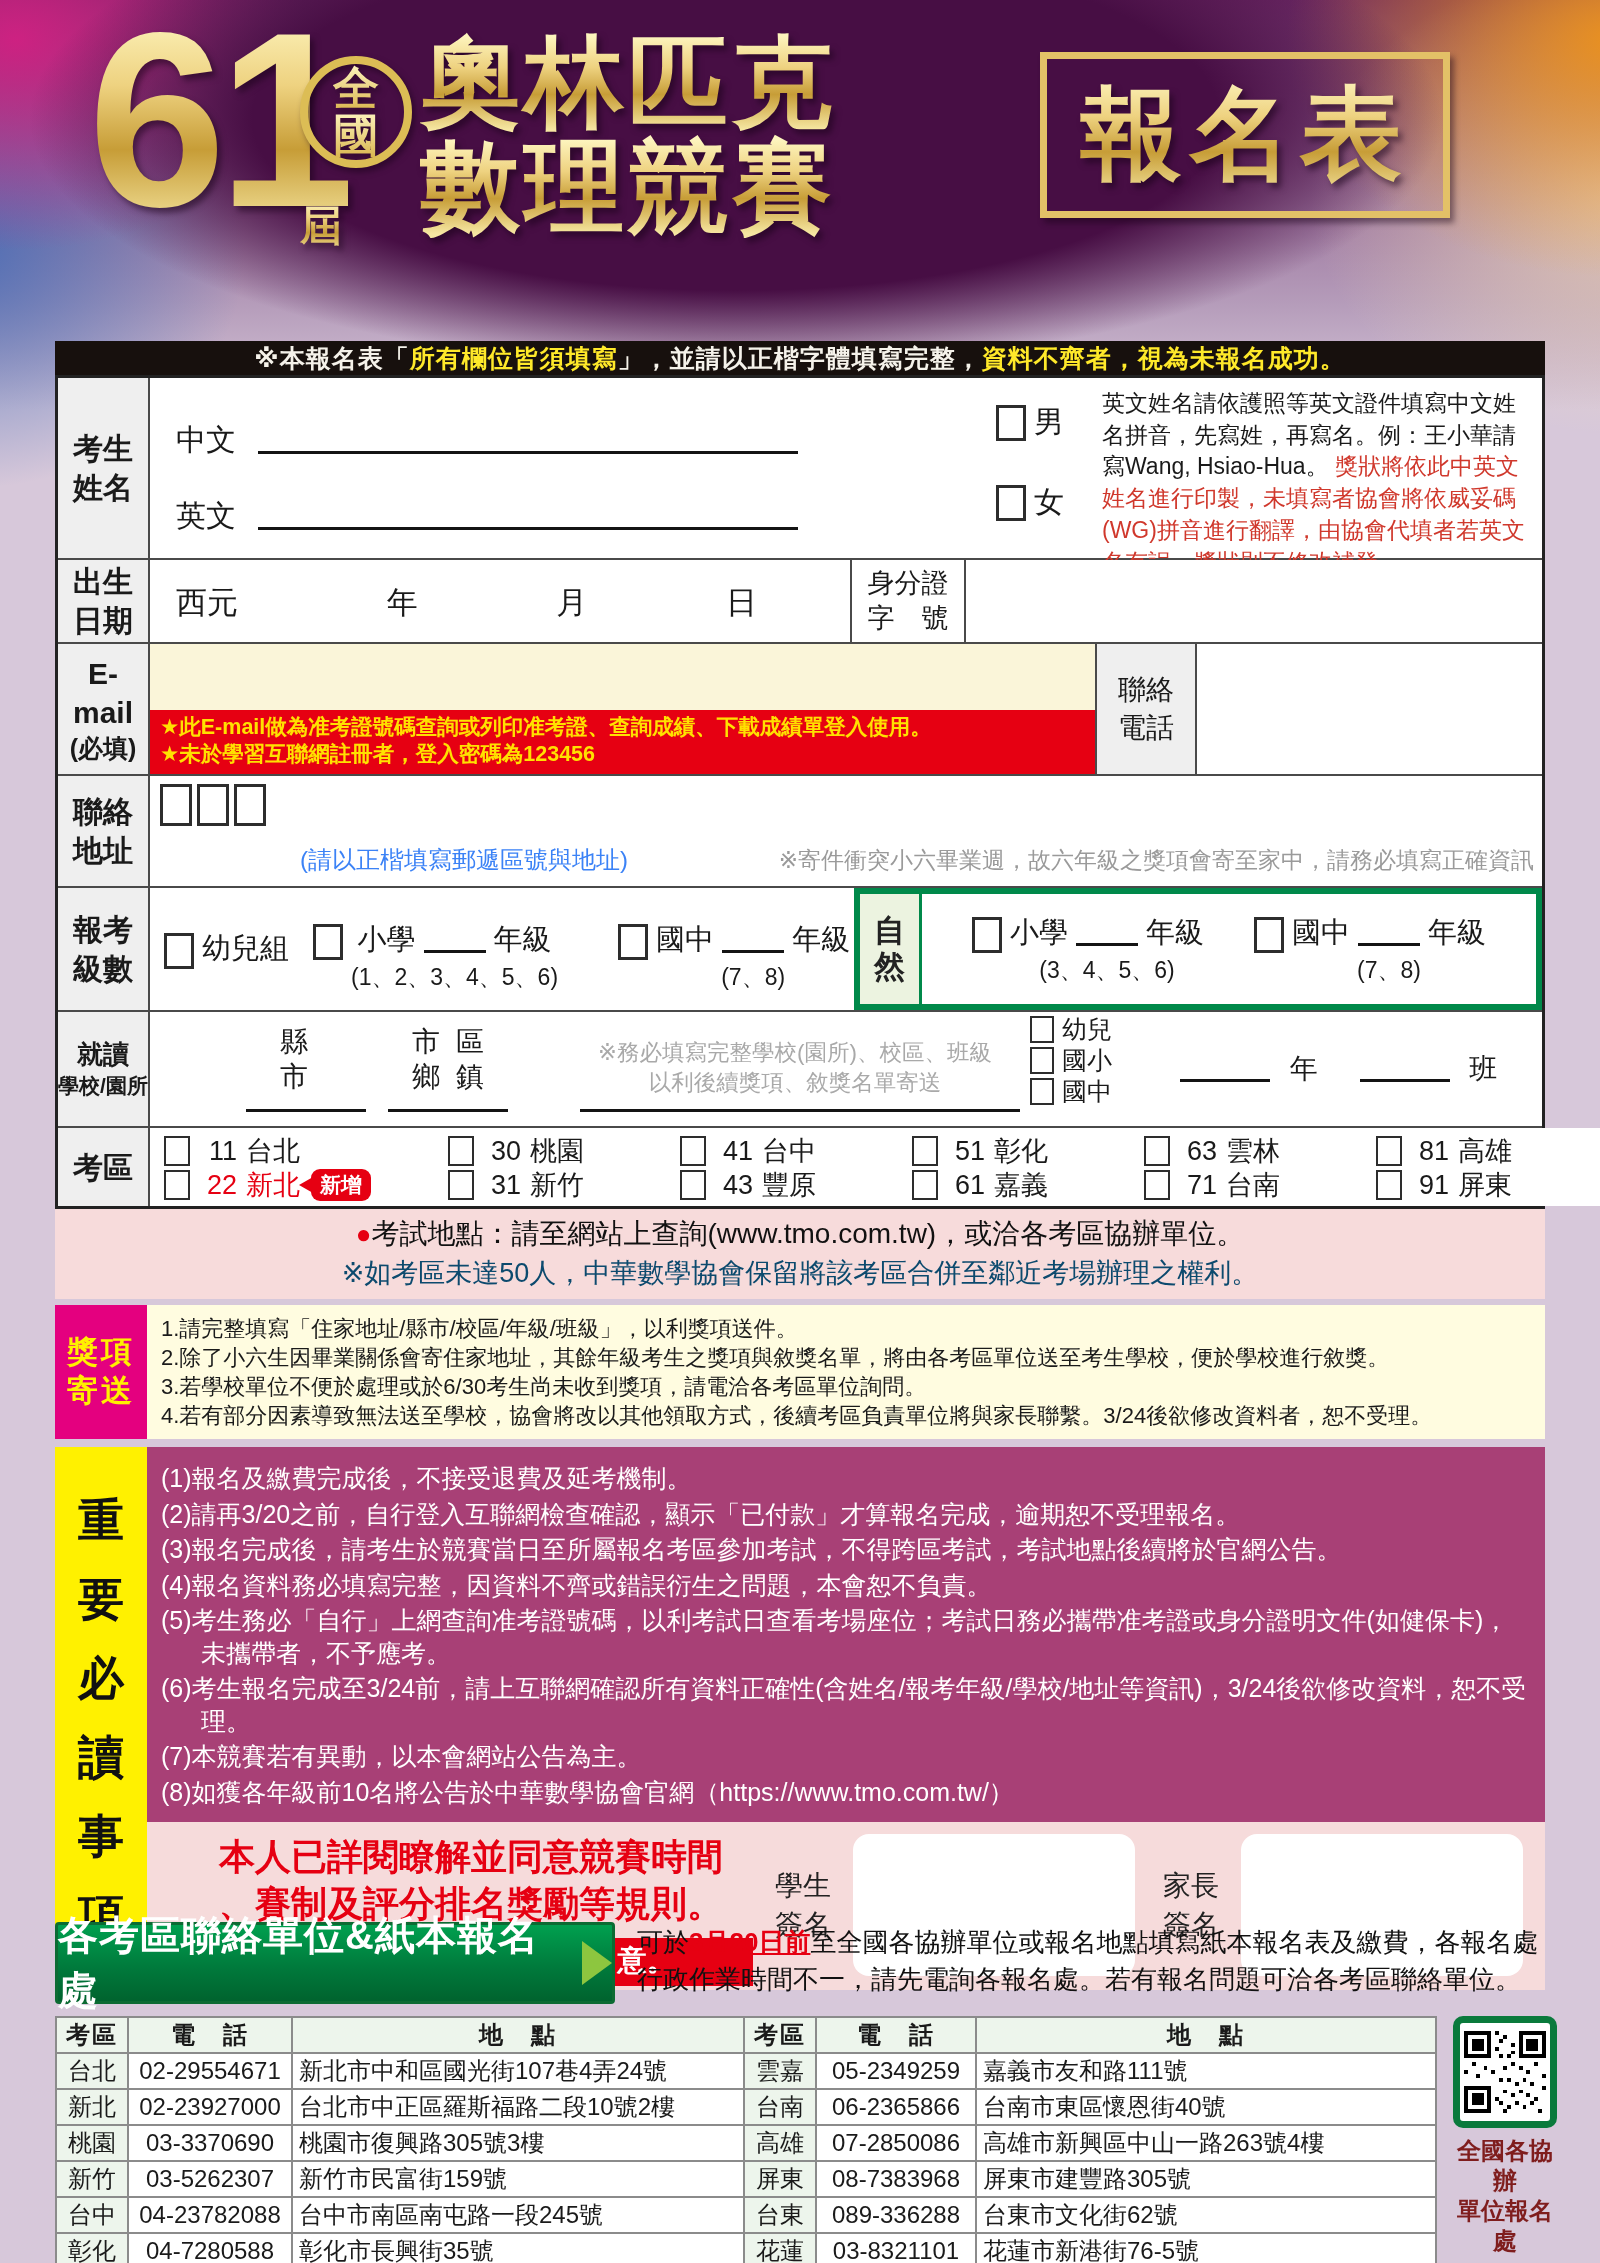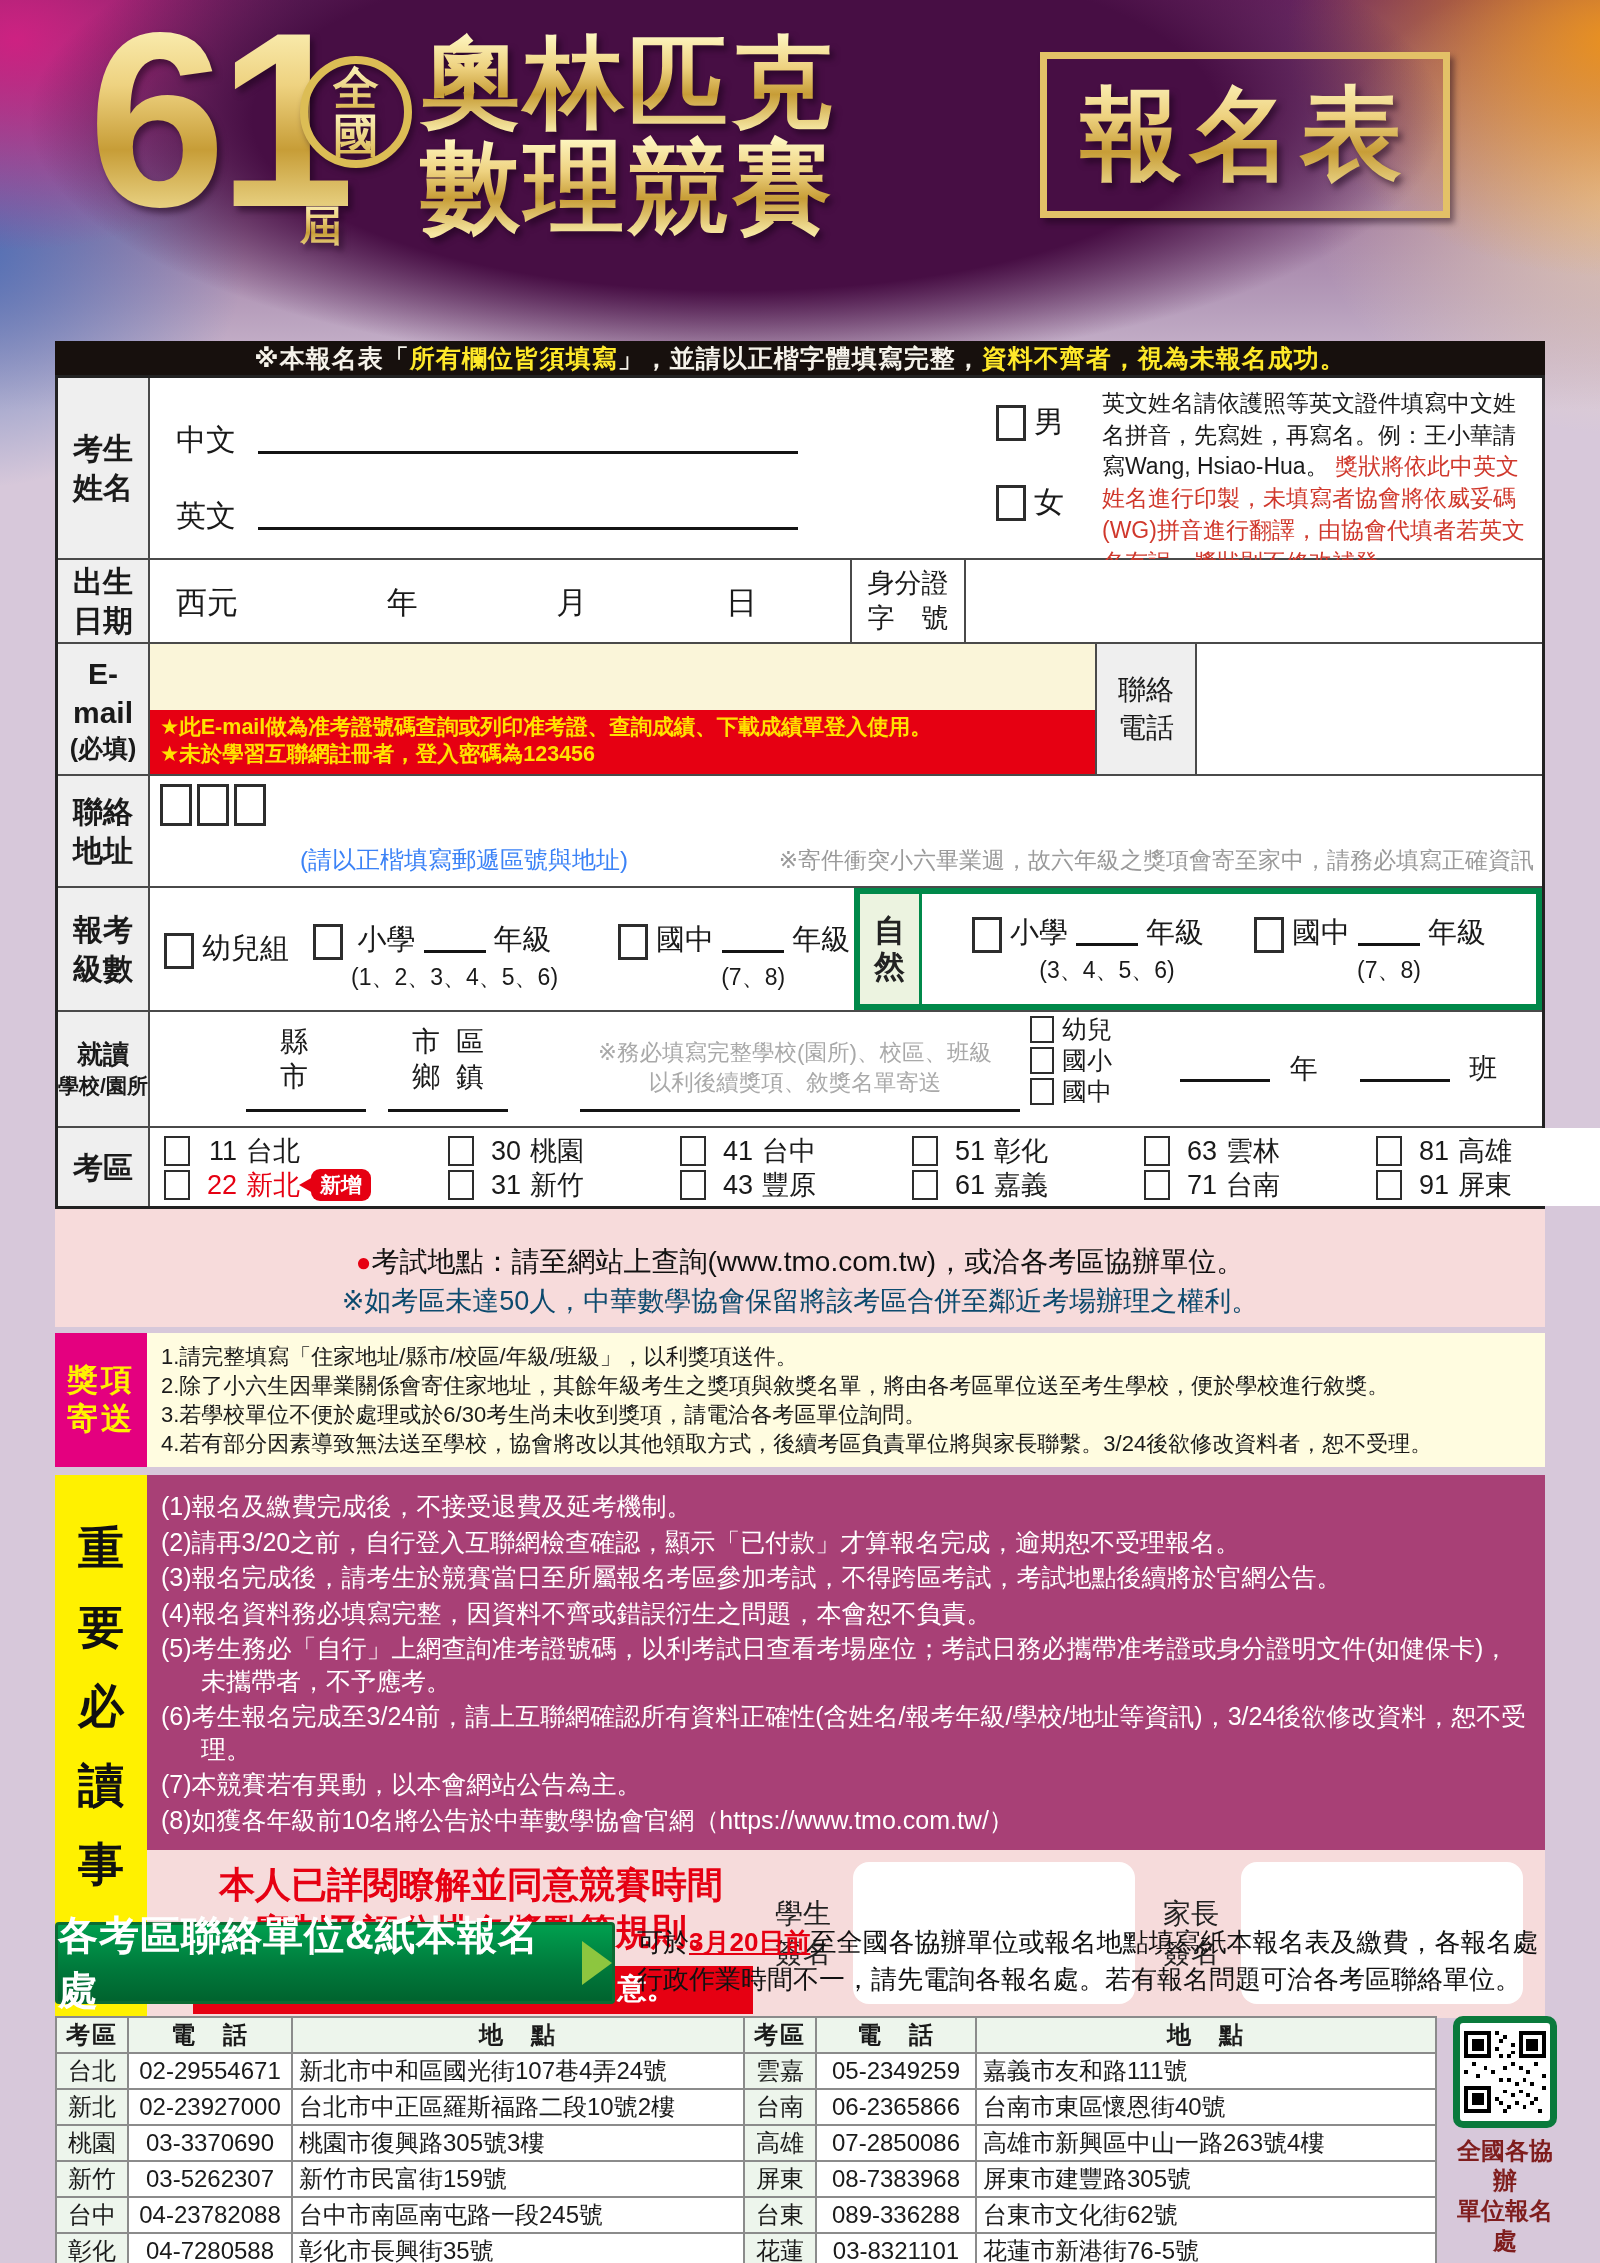--- a/index.html
+++ b/index.html
@@ -117,21 +117,21 @@
   .area-item.wide { width:284px; }
   .area-item .code { width:38px; text-align:right; }
   .area-item.newred { color:#e60012; }
   .badge-new { position:relative; background:#e60012; color:#fff; font-size:21px; font-weight:700;
       padding:2px 9px; border-radius:9px; margin-left:2px; }
   .badge-new::before { content:""; position:absolute; left:-12px; top:50%; margin-top:-8px;
       border-right:14px solid #e60012; border-top:8px solid transparent; border-bottom:8px solid transparent; }
 
   
   .pink-band { background:#f7dbdb; text-align:center; padding:6px 0 8px; margin-top:0; }
-  .pink-band .l1 { font-size:28px; color:#111;margin-top:28px; }
+  .pink-band .l1 { font-size:28px; color:#111; }
   .pink-band .l1 .bullet { color:#e60012; font-size:26px; }
   .pink-band .l2 { font-size:27px; color:#0c4a6e; margin-top:2px; }
 
   
   .award-band { display:flex; margin-top:6px; }
   .award-label { width:92px; flex:none; background:#e4007f; display:flex; flex-direction:column;
       align-items:center; justify-content:center; color:#fff100; font-size:31px; font-weight:800;
       line-height:1.25; letter-spacing:3px; }
   .award-body { flex:1; background:#fffce0; padding:9px 14px; font-size:22px; line-height:1.32; }
 

